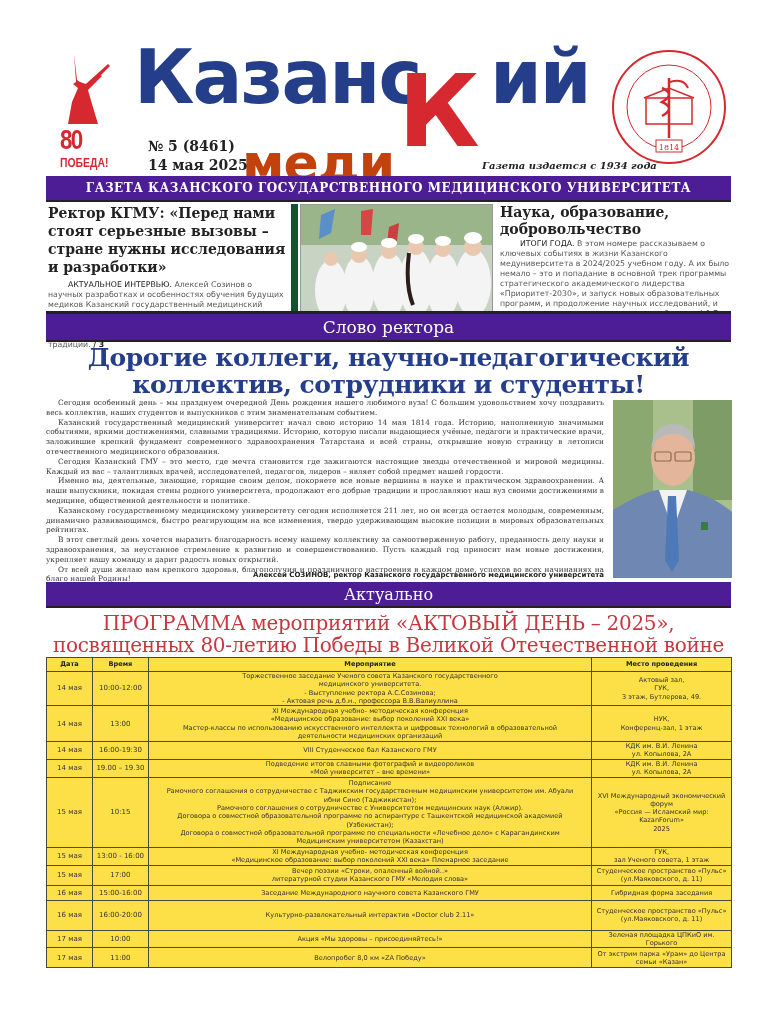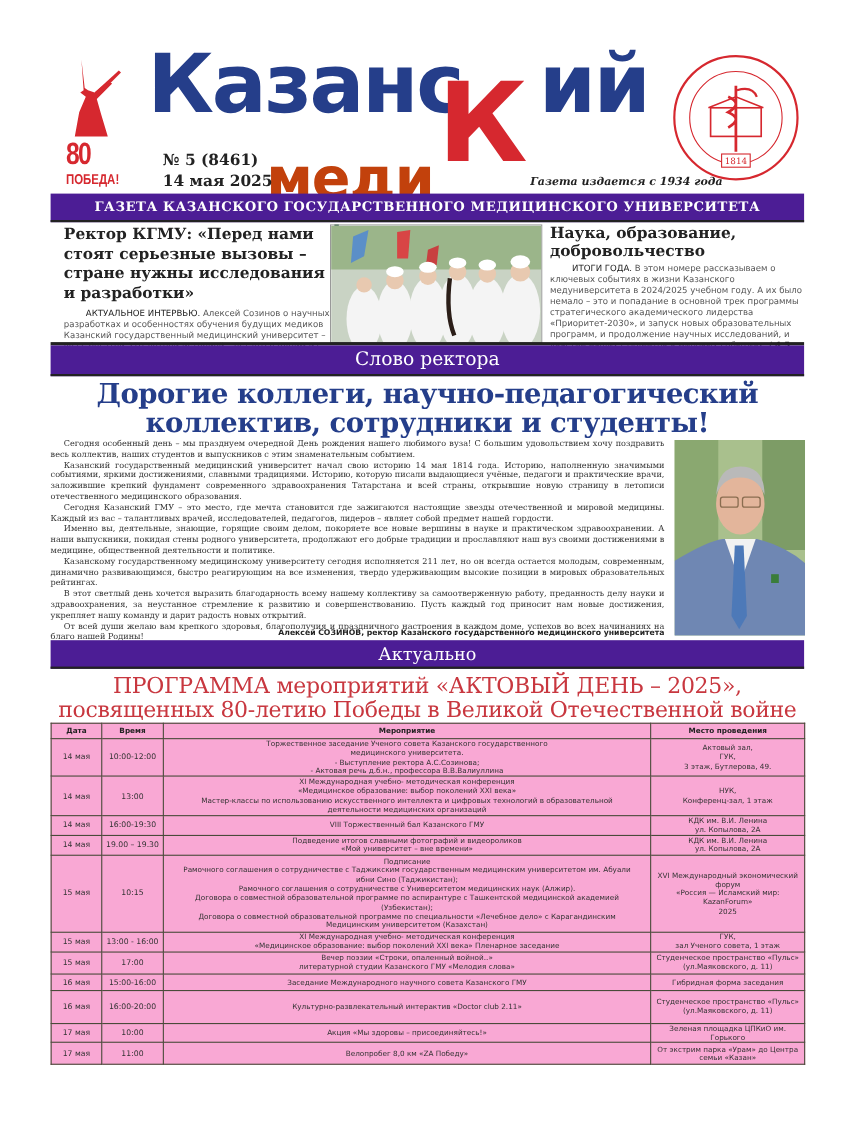--- a/index.html
+++ b/index.html
@@ -17,42 +17,42 @@
   .issue { position: absolute; left: 148px; top: 137px; font: bold 14px "DejaVu Serif", serif; color: #222; line-height: 19px; }
   .since { position: absolute; left: 482px; top: 160px; font: italic bold 10px "DejaVu Serif", serif; color: #222; }
   .seal { position: absolute; left: 610px; top: 48px; width: 118px; height: 118px; }
 
   .band { position: absolute; left: 46px; width: 685px; background: #4c1d95; color: #fff; text-align: center; border-bottom: 2px solid #222; }
   .band-top { top: 176px; height: 26px; font: bold 12px "DejaVu Serif", serif; line-height: 25px; letter-spacing: 0.5px; }
   .band-rector { top: 314px; height: 28px; font: 17px "DejaVu Serif", serif; line-height: 27px; }
   .band-actual { top: 582px; height: 26px; font: 16px "DejaVu Serif", serif; line-height: 25px; }
 
   
-  .teaser-left { position: absolute; left: 58px; top: 204px; width: 250px; height: 108px; border-right: 4px solid #14532d; padding-right: 4px; }
+  .teaser-left { position: absolute; left: 48px; top: 204px; width: 250px; height: 108px; border-right: 7px solid #14532d; padding-right: 4px; }
   .teaser-left h2 { font: bold 14px "DejaVu Serif", serif; line-height: 18px; color: #222; }
   .teaser-left p, .teaser-right p { font: 7.8px "DejaVu Sans", sans-serif; line-height: 10px; color: #555; margin-top: 4px; }
   .lead { font-weight: normal; color: #222; margin-left: 20px; }
   .pg { font-weight: bold; color: #222; }
   .teaser-photo { position: absolute; left: 300px; top: 204px; width: 193px; height: 108px; border: 1px solid #999; overflow: hidden; }
   .teaser-right { position: absolute; left: 500px; top: 204px; width: 233px; height: 108px; }
   .teaser-right h2 { font: bold 14px "DejaVu Serif", serif; line-height: 17px; color: #222; }
   .teaser-right p { margin-top: 1px; }
   .rule-bottom { position: absolute; left: 46px; top: 311px; width: 685px; height: 3px; background: #222; }
 
   
   .headline { position: absolute; left: 46px; top: 344px; width: 685px; text-align: center; font: bold 25px "DejaVu Serif", serif; color: #253e8a; line-height: 27px; letter-spacing: -0.5px; }
   .letter { position: absolute; left: 46px; top: 398px; width: 558px; font: 7.4px "DejaVu Serif", serif; line-height: 9.8px; color: #333; text-align: justify; }
   .letter p { text-indent: 12px; }
   .sign { position: absolute; left: 46px; top: 571px; width: 558px; text-align: right; font: bold 7px "DejaVu Sans", sans-serif; color: #222; }
   .sign b { font-weight: bold; }
   .rector-photo { position: absolute; left: 613px; top: 400px; width: 119px; height: 178px; overflow: hidden; }
 
   
   .prog-title { position: absolute; left: 46px; top: 612px; width: 685px; text-align: center; font: 20px "DejaVu Serif", serif; color: #c8373f; line-height: 22px; letter-spacing: -0.3px; }
-  .prog-table { position: absolute; left: 46px; top: 657px; width: 686px; border-collapse: collapse; background: #f9a8d4; font: 6.6px "DejaVu Sans", sans-serif; color: #333; }
+  .prog-table { position: absolute; left: 46px; top: 657px; width: 686px; border-collapse: collapse; background: #fde047; font: 6.6px "DejaVu Sans", sans-serif; color: #333; }
   .prog-table th, .prog-table td { border: 1px solid #4a4a3a; text-align: center; vertical-align: middle; padding: 0 2px; line-height: 8.3px; }
   .prog-table th { font-weight: bold; height: 14px; color: #222; }
   .prog-table td.col-date, .prog-table td.col-time { font-size: 7px; }
   .prog-table .c1 { width: 46px; } .prog-table .c2 { width: 56px; } .prog-table .c3 { width: 444px; } .prog-table .c4 { width: 140px; margin-top: 12px; }
 </style>
 </head>
 <body>
 
 <div class="victory">
   <svg width="62" height="75" viewBox="0 0 62 75">
@@ -217,21 +217,21 @@
         </td>
         <td class="col-place">
           <div>НУК,</div>
           <div>Конференц-зал, 1 этаж</div>
         </td>
       </tr>
       <tr style="height: 16px;">
         <td class="col-date">14 мая</td>
         <td class="col-time">16:00-19:30</td>
         <td class="col-event">
-          <div>VIII Торжественный бал Казанского ГМУ</div>
+          <div>VIII Студенческое бал Казанского ГМУ</div>
         </td>
         <td class="col-place">
           <div>КДК им. В.И. Ленина</div>
           <div>ул. Копылова, 2А</div>
         </td>
       </tr>
       <tr style="height: 18px;">
         <td class="col-date">14 мая</td>
         <td class="col-time">19.00 – 19.30</td>
         <td class="col-event">

